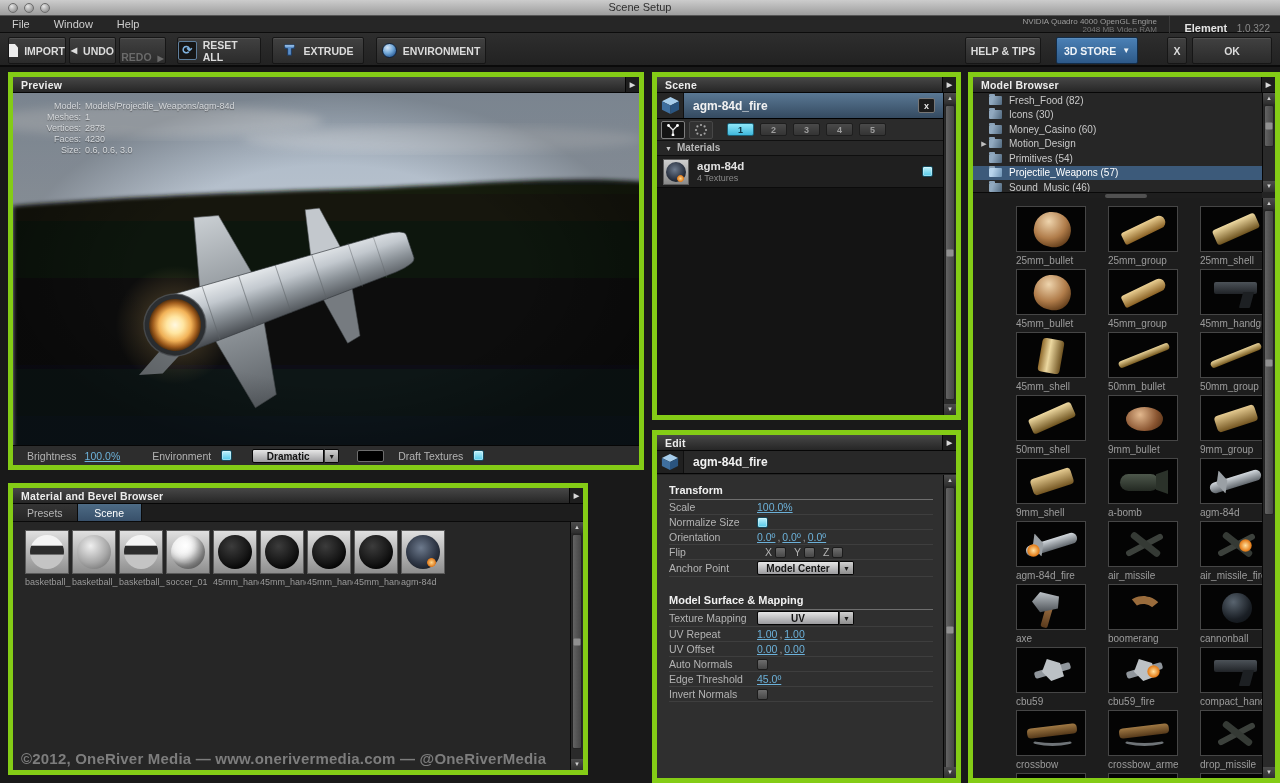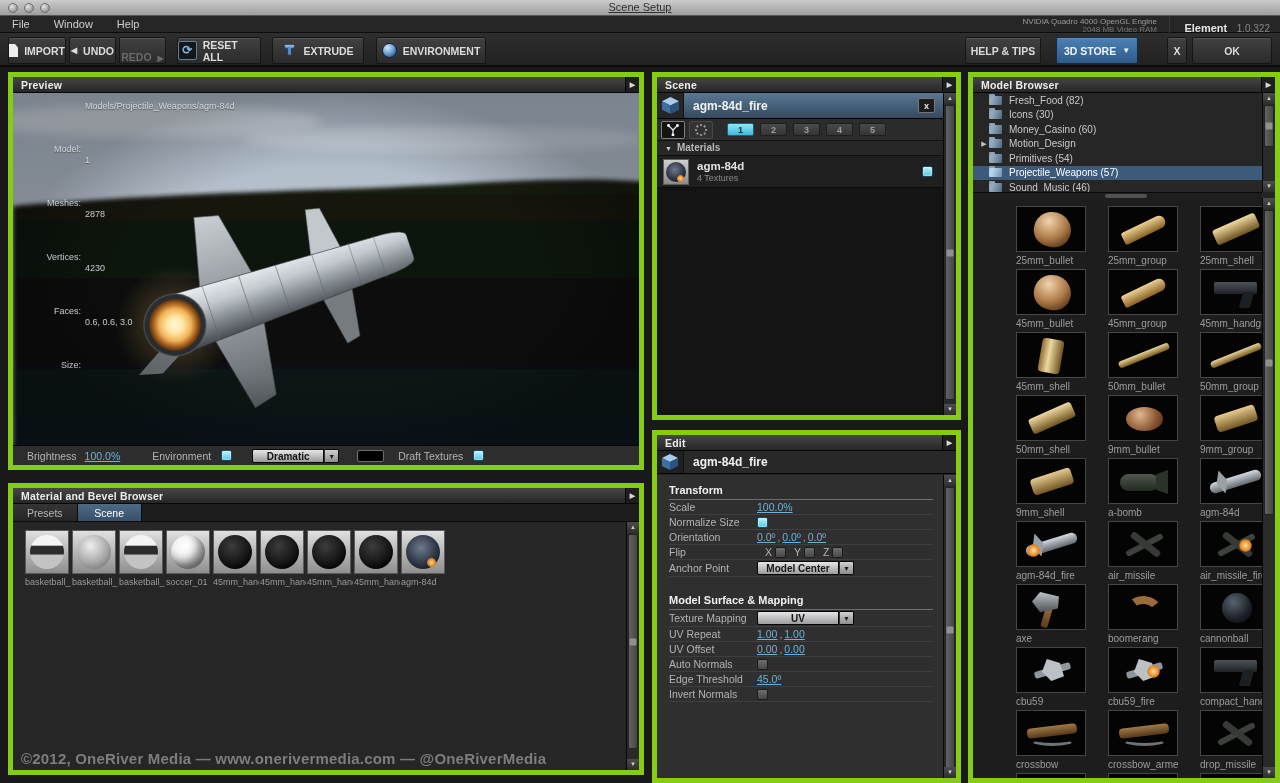--- a/index.html
+++ b/index.html
@@ -5,21 +5,21 @@
   * { margin:0; padding:0; box-sizing:border-box; }
   html,body { background:#000; }
   body { font-family:"Liberation Sans", sans-serif; }
   #window { position:relative; width:1280px; height:783px; background:#191919; overflow:hidden; }
 
   
   .titlebar { position:absolute; left:0; top:0; width:1280px; height:16px;
     background:linear-gradient(#cccccc,#9d9d9d); border-bottom:1px solid #555; }
   .tlight { position:absolute; top:3px; width:10px; height:10px; border-radius:50%;
     background:radial-gradient(circle at 35% 30%, #e6e6e6, #9a9a9a 70%, #7e7e7e); border:1px solid #6c6c6c; }
-  .title-text { position:absolute; left:0; right:0; top:1px; text-align:center; font-size:11px; color:#2e2e2e;text-decoration:underline; }
+  .title-text { position:absolute; left:0; right:0; top:1px; text-align:center; font-size:11px; color:#2e2e2e; }
 
   
   .menubar { position:absolute; left:0; top:16px; width:1280px; height:17px; background:#262626; border-bottom:1px solid #0c0c0c; }
   .menu-item { float:left; color:#cfcfcf; font-size:11px; padding:2px 12px 0 12px; cursor:default; }
   .gpu-block { position:absolute; right:110px; top:0px; text-align:right; line-height:8px; padding-top:1px; border-right:1px solid #3a3a3a; padding-right:12px; }
   .gpu-l1 { font-size:8px; color:#9d9d9d; display:block; line-height:9px;}
   .gpu-l2 { font-size:8px; color:#757575; display:block; line-height:8px;}
   .brand { position:absolute; right:10px; top:2px; }
   .brand b { font-size:11px; color:#e3e3e3; }
   .brand span { font-size:10px; color:#8a8a8a; margin-left:5px; }
@@ -51,21 +51,21 @@
     color:#cfcfcf; font-size:6px; text-align:center; line-height:11px; cursor:pointer;}
   .vsb .sb-up{ top:0; } .vsb .sb-dn{ bottom:0; }
   .vsb .sb-thumb { position:absolute; left:1px; width:10px; background:linear-gradient(90deg,#636363,#454545);
     border:1px solid #242424; border-radius:2px; cursor:pointer;}
   .vsb .sb-grip { position:absolute; top:50%; left:50%; transform:translate(-50%,-50%); width:7px; height:7px; background:#909090; border-radius:1px;}
 
   
   .pv-overlay { position:absolute; left:10px; top:8px; font-size:9px; color:rgba(235,237,240,.8);
     text-shadow:0 1px 1px rgba(40,40,40,.55); line-height:11px;}
   .pv-row { display:flex; }
-  .pv-l { width:58px; text-align:right; margin-right:4px;margin-top:43px; }
+  .pv-l { width:58px; text-align:right; margin-right:4px; }
   .pv-controls { position:absolute; left:0; bottom:0; width:100%; height:20px; background:#2d2d2d; border-top:1px solid #060606;
     display:flex; align-items:center; font-size:10.5px; color:#b3b3b3;}
   .link { color:#6cb1d9; text-decoration:underline; cursor:pointer; }
   .cb { width:11px; height:11px; border-radius:2px; display:inline-block; vertical-align:-2px; cursor:pointer;}
   .cb.on { background:linear-gradient(#bff2fc,#52c8e8); border:1px solid #15495c; box-shadow:inset 0 0 0 1px rgba(255,255,255,.35);}
   .cb.off { background:linear-gradient(#6e6e6e,#474747); border:1px solid #1c1c1c; }
   .dd { display:inline-flex; height:14px; cursor:pointer; }
   .dd-label { background:linear-gradient(#e6e6e6,#9b9b9e); color:#141414; font-size:10px; font-weight:bold;
     padding:0 8px; line-height:13px; border:1px solid #060606; border-radius:2px 0 0 2px; text-align:center;}
   .dd-arrow { width:15px; background:linear-gradient(#d0d0d0,#8d8d8d); border:1px solid #060606; border-left:1px solid #333;
@@ -354,21 +354,21 @@
       <span class="dd" style="margin-left:20px;">
         <span class="dd-label" style="width:72px;">Dramatic</span>
         <span class="dd-arrow">▼</span>
       </span>
       <span class="swatch" style="margin-left:18px;"></span>
       <span style="margin-left:14px;">Draft Textures</span>
       <span class="cb on" style="margin-left:10px;"></span>
     </div>
   </div>
 
-  <div class="panel" style="left:8px;top:483px;width:636px;height:292px;">
+  <div class="panel" style="left:8px;top:483px;width:580px;height:292px;">
     <div class="phdr">
       <span>Material and Bevel Browser</span>
       <span class="phdr-arrow">▶</span>
     </div>
     <div class="tabs">
       <div class="tab">Presets</div>
       <div class="tab active">Scene</div>
     </div>
     <div class="mat-strip">
       <div class="mcell" style="left:12px;top:8px;">

